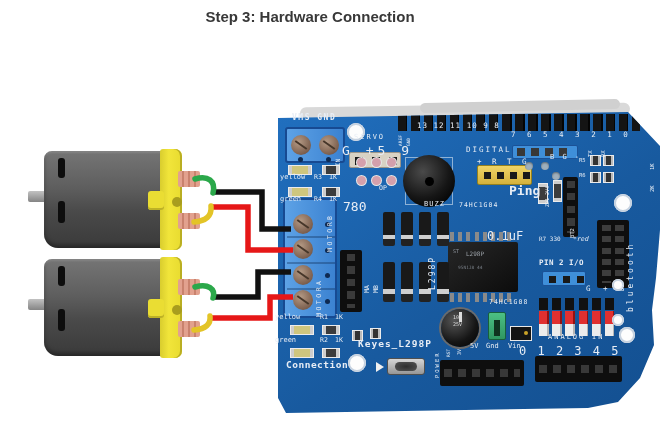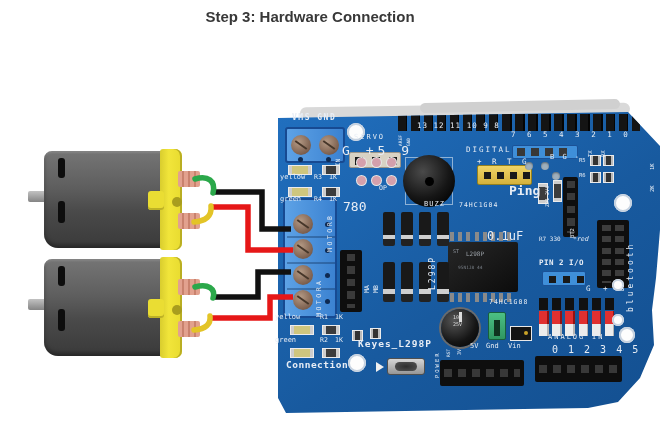--- a/index.html
+++ b/index.html
@@ -276,21 +276,21 @@
         <span class="silk" style="left: 358px; top: 339px; font-size: 9.5px; letter-spacing: 1px; font-weight: 700; text-align: center;">Keyes_L298P</span>
         <span class="silk" style="left: 286px; top: 360px; font-size: 9.5px; letter-spacing: 0.5px; font-weight: 700;">Connection</span>
         <span class="silk" style="left: 435px; top: 378px; font-size: 5.5px; letter-spacing: 2px; transform-origin: 0px 0px; transform: rotate(-90deg);">POWER</span>
         <span class="silk" style="left: 447px; top: 357px; font-size: 4.5px; transform-origin: 0px 0px; transform: rotate(-90deg);">RST</span>
         <span class="silk" style="left: 457px; top: 355px; font-size: 5px; transform-origin: 0px 0px; transform: rotate(-90deg);">3V</span>
         <span class="silk" style="left: 470px; top: 343px; font-size: 7px;">5V</span>
         <span class="silk" style="left: 486px; top: 343px; font-size: 7px;">Gnd</span>
         <span class="silk" style="left: 508px; top: 343px; font-size: 7px;">Vin</span>
         <span class="silk" style="left: 548px; top: 334px; font-size: 7px; letter-spacing: 2px;">ANALOG</span>
         <span class="silk" style="left: 592px; top: 334px; font-size: 7px; letter-spacing: 2px;">IN</span>
-        <span class="silk" style="left: 552px; top: 345px; font-size: 10px; letter-spacing: 2px;">0 1 2 3 4 5</span>
+        <span class="silk" style="left: 519px; top: 345px; font-size: 12px; letter-spacing: 2px;">0 1 2 3 4 5</span>
       </div>
 
     <div class="motor" style="left:28px;top:148px;">
       <div class="mshaft" style="left:0;top:43px;width:20px;height:11px;"></div>
       <div class="mbody" style="left:16px;top:3px;width:120px;height:97px;"></div>
       <div class="mdash" style="left:30px;top:10px;width:7px;height:20px;"></div>
       <div class="mdash" style="left:30px;top:53px;width:7px;height:22px;"></div>
       <div class="mcap" style="left:132px;top:1px;width:22px;height:101px;"></div>
       <div class="mtab" style="left:120px;top:43px;width:16px;height:19px;"></div>
       <div class="mcapdot" style="left:144px;top:49px;width:10px;height:10px;"></div>

